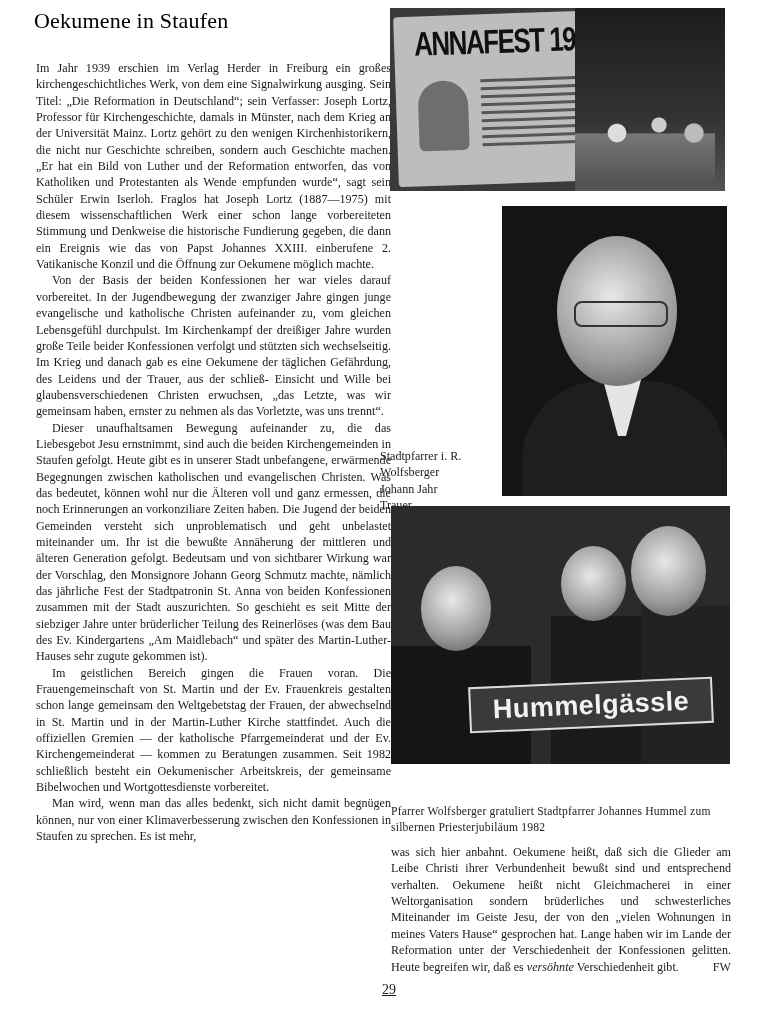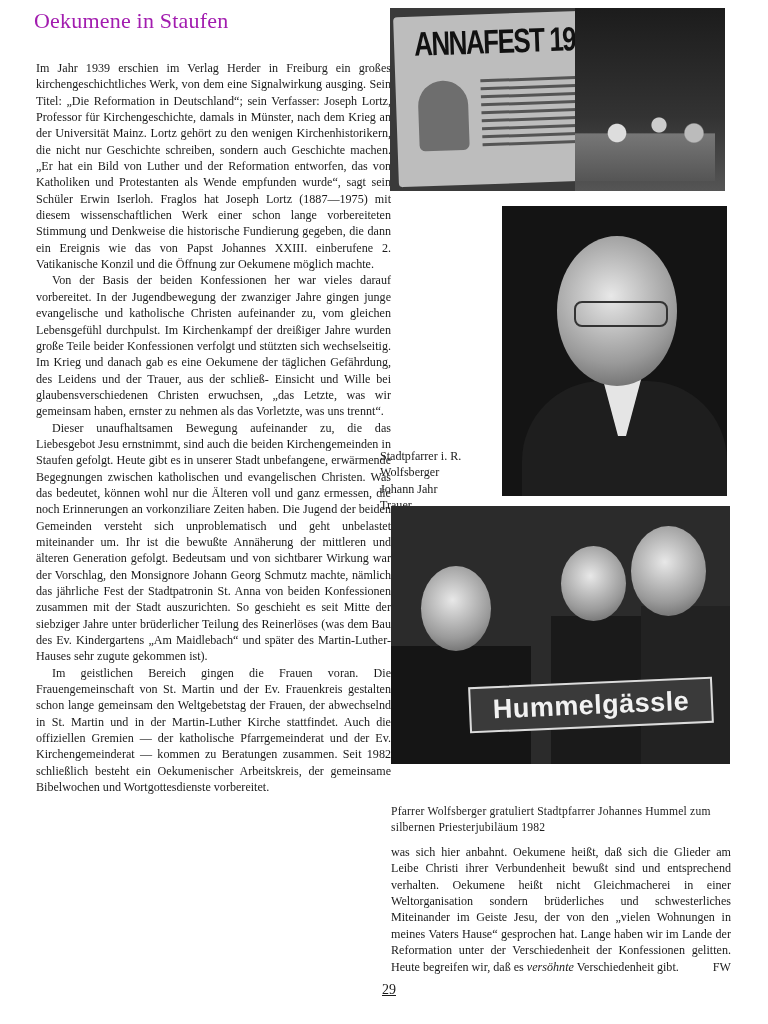--- a/index.html
+++ b/index.html
@@ -1,18 +1,18 @@
 <!DOCTYPE html>
 <html><head>
 <meta charset="utf-8">
 <style>
   html, body { margin: 0; padding: 0; background: #ffffff; }
   body { width: 768px; height: 1024px; position: relative; overflow: hidden;
          font-family: "Liberation Serif", "DejaVu Serif", serif; color: #1a1a1a; }
-  .title { position: absolute; left: 34px; top: 8px; font-size: 22px; letter-spacing: 0.2px; margin: 0; font-weight: normal; color: #a21caf; }
+  .title { position: absolute; left: 34px; top: 8px; font-size: 22px; letter-spacing: 0.2px; margin: 0; font-weight: normal; color: #000000; }
   .col-left { position: absolute; left: 36px; top: 60px; width: 355px; font-size: 12.1px; line-height: 16.35px; text-align: justify; hyphens: manual; }
   .col-left p, .col-right p { margin: 0; }
   .col-left p + p, .col-right p + p { text-indent: 16px; }
   .col-left p.noindent { text-indent: 0; }
   .col-right-text { position: absolute; left: 391px; top: 832px; width: 340px; font-size: 12.1px; line-height: 16.35px; text-align: justify; }
   .sig { float: right; }
   em { font-style: italic; }
   .photo { position: absolute; background: #2a2a2a; overflow: hidden; }
   .photo1 { left: 390px; top: 8px; width: 335px; height: 183px; background: #3a3a3a; }
   .photo2 { left: 502px; top: 206px; width: 225px; height: 290px; background: #141414; }
@@ -45,20 +45,21 @@
 </head>
 <body>
 
 <h1 class="title">Oekumene in Staufen</h1>
 
 <div class="col-left">
   <p class="noindent">Im Jahr 1939 erschien im Verlag Herder in Freiburg ein großes kirchengeschichtliches Werk, von dem eine Signalwirkung ausging. Sein Titel: „Die Reformation in Deutschland“; sein Verfasser: Joseph Lortz, Professor für Kirchengeschichte, damals in Münster, nach dem Krieg an der Universität Mainz. Lortz gehört zu den wenigen Kirchenhistorikern, die nicht nur Geschichte schreiben, sondern auch Geschichte machen. „Er hat ein Bild von Luther und der Reformation entworfen, das von Katholiken und Protestanten als Wende empfunden wurde“, sagt sein Schüler Erwin Iserloh. Fraglos hat Joseph Lortz (1887—1975) mit diesem wissenschaftlichen Werk einer schon lange vorbereiteten Stimmung und Denkweise die historische Fundierung gegeben, die dann ein Ereignis wie das von Papst Johannes XXIII. einberufene 2. Vatikanische Konzil und die Öffnung zur Oekumene möglich machte.</p>
   <p>Von der Basis der beiden Konfessionen her war vieles darauf vorbereitet. In der Jugendbewegung der zwanziger Jahre gingen junge evangelische und katholische Christen aufeinander zu, vom gleichen Lebensgefühl durchpulst. Im Kirchenkampf der dreißiger Jahre wurden große Teile beider Konfessionen verfolgt und stützten sich wechselseitig. Im Krieg und danach gab es eine Oekumene der täglichen Gefährdung, des Leidens und der Trauer, aus der schließ- Einsicht und Wille bei glaubensverschiedenen Christen erwuchsen, „das Letzte, was wir gemeinsam haben, ernster zu nehmen als das Vorletzte, was uns trennt“.</p>
   <p>Dieser unaufhaltsamen Bewegung aufeinander zu, die das Liebesgebot Jesu ernstnimmt, sind auch die beiden Kirchengemeinden in Staufen gefolgt. Heute gibt es in unserer Stadt unbefangene, erwärmende Begegnungen zwischen katholischen und evangelischen Christen. Was das bedeutet, können wohl nur die Älteren voll und ganz ermessen, die noch Erinnerungen an vorkonziliare Zeiten haben. Die Jugend der beiden Gemeinden versteht sich unproblematisch und geht unbelastet miteinander um. Ihr ist die bewußte Annäherung der mittleren und älteren Generation gefolgt. Bedeutsam und von sichtbarer Wirkung war der Vorschlag, den Monsignore Johann Georg Schmutz machte, nämlich das jährliche Fest der Stadtpatronin St. Anna von beiden Konfessionen zusammen mit der Stadt auszurichten. So geschieht es seit Mitte der siebziger Jahre unter brüderlicher Teilung des Reinerlöses (was dem Bau des Ev. Kindergartens „Am Maidlebach“ und später des Martin-Luther-Hauses sehr zugute gekommen ist).</p>
   <p>Im geistlichen Bereich gingen die Frauen voran. Die Frauengemeinschaft von St. Martin und der Ev. Frauenkreis gestalten schon lange gemeinsam den Weltgebetstag der Frauen, der abwechselnd in St. Martin und in der Martin-Luther Kirche stattfindet. Auch die offiziellen Gremien — der katholische Pfarrgemeinderat und der Ev. Kirchengemeinderat — kommen zu Beratungen zusammen. Seit 1982 schließlich besteht ein Oekumenischer Arbeitskreis, der gemeinsame Bibelwochen und Wortgottesdienste vorbereitet.</p>
+  <p>Man wird, wenn man das alles bedenkt, sich nicht damit begnügen können, nur von einer Klimaverbesserung zwischen den Konfessionen in Staufen zu sprechen. Es ist mehr,</p>
 </div>
 
 <div class="photo photo1">
   <div class="poster">
     <div class="poster-head">ANNAFEST 1987 Staufen</div>
     <div class="madonna"></div>
     <div class="poster-lines">
       <div></div>
         <div></div>
         <div></div>

